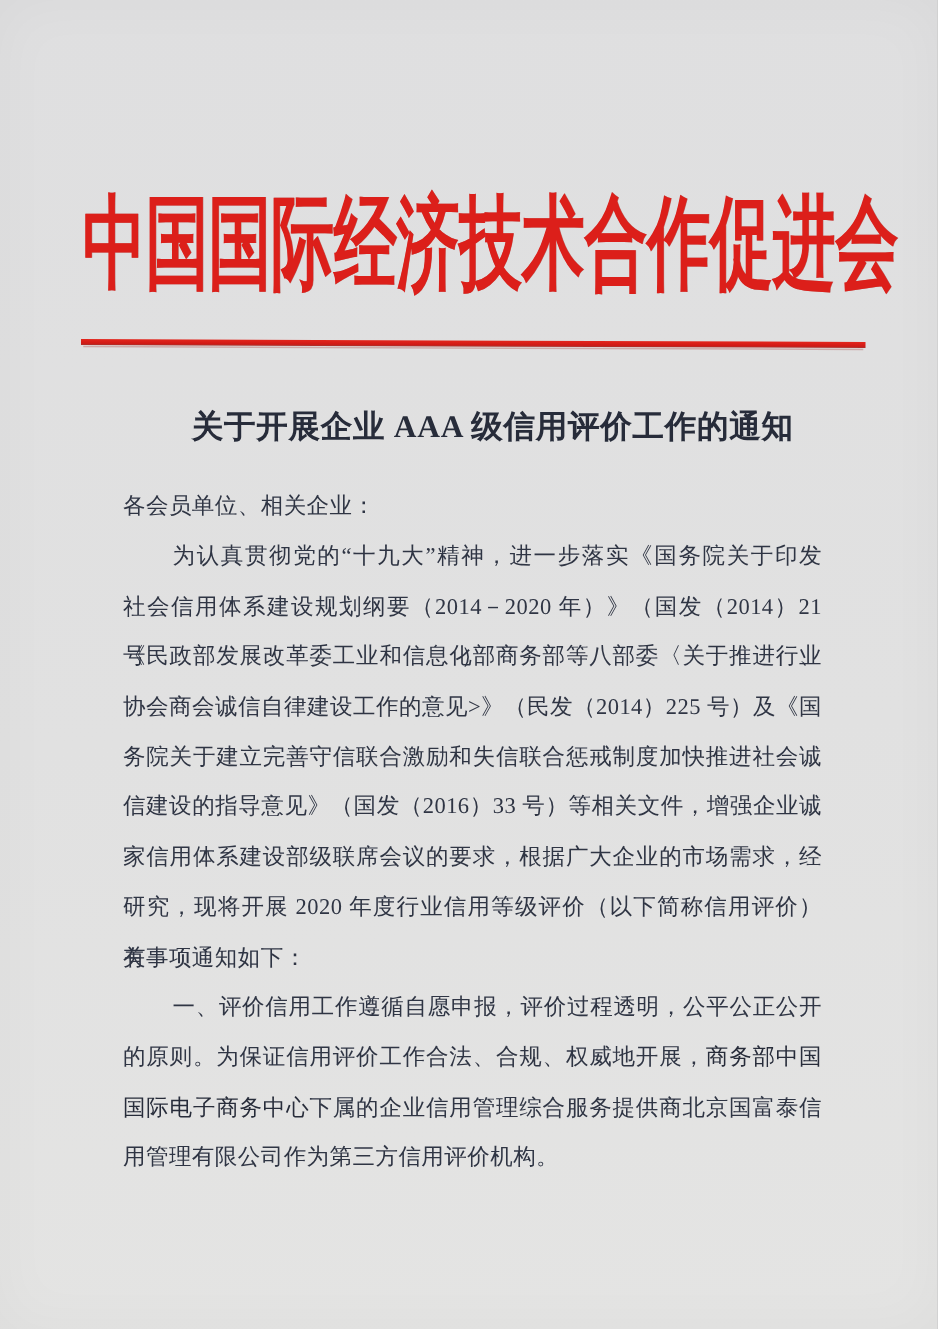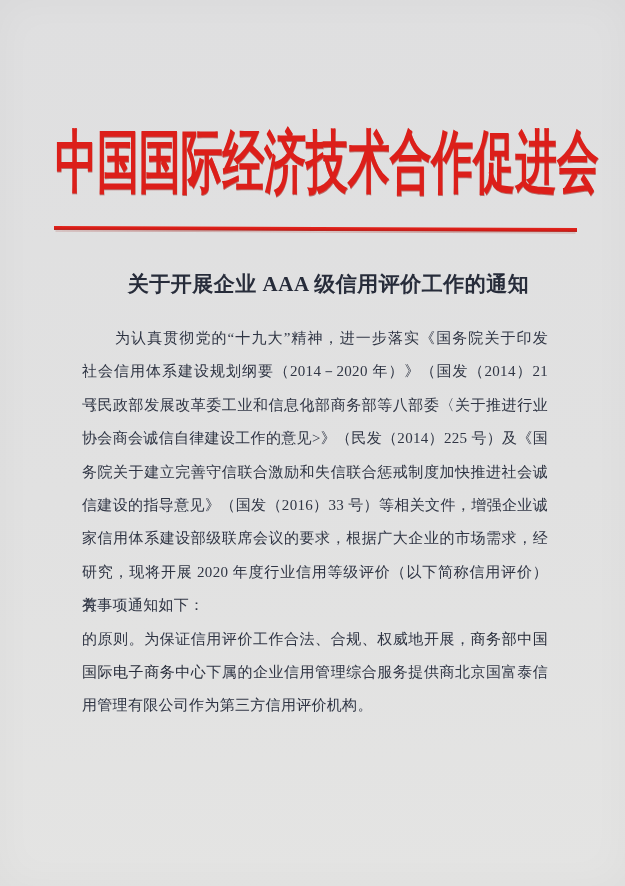--- a/index.html
+++ b/index.html
@@ -92,27 +92,29 @@
 
   <div class="letterhead">
     <span class="letterhead-text">中国国际经济技术合作促进会</span>
   </div>
 
   <div class="letterhead-rule"></div>
 
   <div class="doc-title">关于开展企业 AAA 级信用评价工作的通知</div>
 
   <div class="doc-body">
+      <div class="line"><span>各会员单位、相关企业：</span></div>
       <div class="line just" style="text-indent: 2.2em;"><span>为认真贯彻党的“十九大”精神，进一步落实《国务院关于印发</span></div>
       <div class="line just"><span>社会信用体系建设规划纲要（2014－2020 年）》（国发（2014）21 号）、</span></div>
       <div class="line just"><span>《民政部发展改革委工业和信息化部商务部等八部委〈关于推进行业</span></div>
       <div class="line just"><span>协会商会诚信自律建设工作的意见&gt;》（民发（2014）225 号）及《国</span></div>
       <div class="line just"><span>务院关于建立完善守信联合激励和失信联合惩戒制度加快推进社会诚</span></div>
       <div class="line just"><span>信建设的指导意见》（国发（2016）33 号）等相关文件，增强企业诚</span></div>
       <div class="line just"><span>家信用体系建设部级联席会议的要求，根据广大企业的市场需求，经</span></div>
       <div class="line just"><span>研究，现将开展 2020 年度行业信用等级评价（以下简称信用评价）有</span></div>
       <div class="line"><span>关事项通知如下：</span></div>
+      <div class="line just" style="text-indent: 2.2em;"><span>一、评价信用工作遵循自愿申报，评价过程透明，公平公正公开</span></div>
       <div class="line just"><span>的原则。为保证信用评价工作合法、合规、权威地开展，</span><span class="bold">商务部中国</span></div>
       <div class="line just"><span class="bold">国际电子商务中心</span><span>下属的企业信用管理综合服务提供商北京国富泰信</span></div>
       <div class="line"><span>用管理有限公司作为第三方信用评价机构。</span></div>
     </div>
 
 </div>
 
 </body></html>

